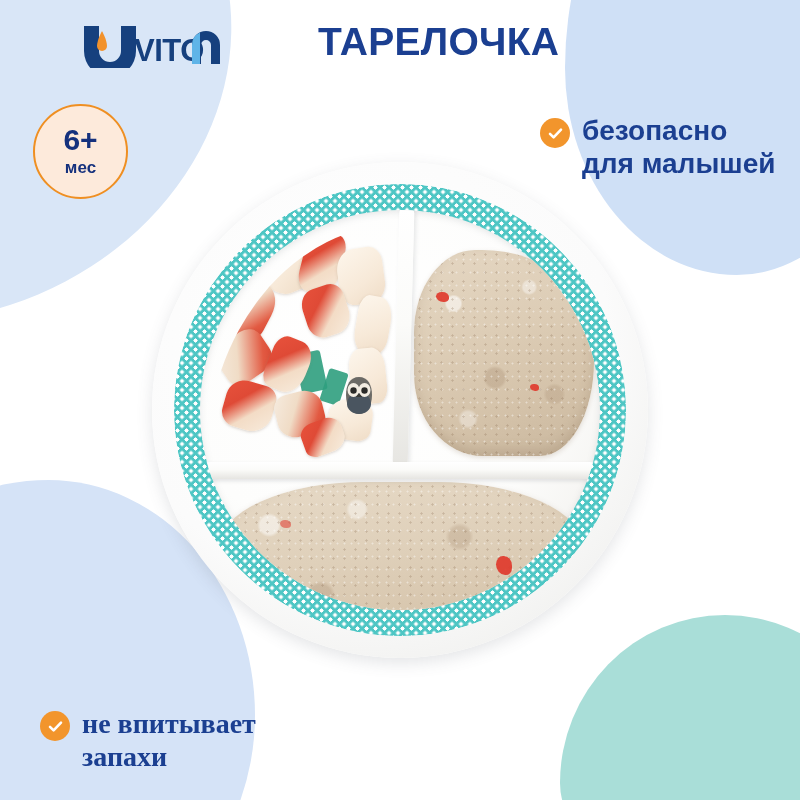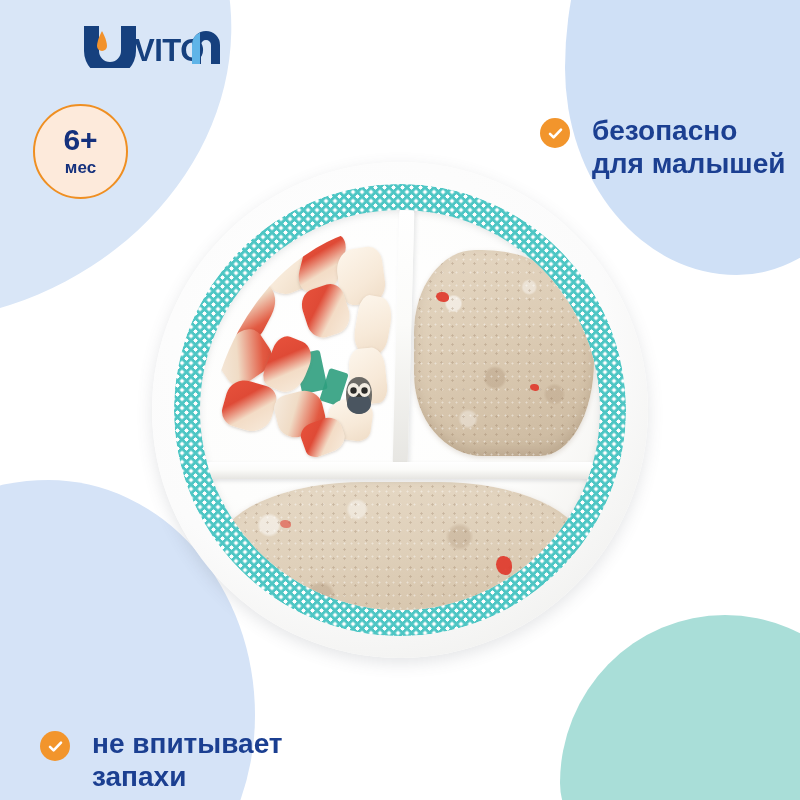--- a/index.html
+++ b/index.html
@@ -74,36 +74,36 @@
     background: #fdeadb;
     border: 2.5px solid #ef8f22;
     display: flex; flex-direction: column;
     align-items: center; justify-content: center;
     color: #15317d;
   }
   #age-badge .age-num { font-size: 30px; font-weight: bold; line-height: 1; }
   #age-badge .age-unit { font-size: 17px; font-weight: bold; margin-top: 3px; }
 
   
-  .feature { position: absolute; display: flex; align-items: flex-start; gap: 22px; }
+  .feature { position: absolute; display: flex; align-items: flex-start; gap: 12px; }
   .check-circle {
     flex: 0 0 auto;
     width: 30px; height: 30px; border-radius: 50%;
     background: #f2952c;
     display: flex; align-items: center; justify-content: center;
     margin-top: 3px;
   }
   .check-circle svg { display: block; }
   .feature-text {
     font-size: 28px; font-weight: bold; line-height: 1.17;
     color: #1b3f91; white-space: pre-line;
   }
   #feature-safe { left: 540px; top: 115px; }
   #feature-safe .feature-text { text-align: left; }
-  #feature-odor { left: 40px; top: 728px; }
+  #feature-odor { left: 40px; top: 708px; font-family: Liberation Serif, serif; }
   #feature-odor .feature-text { text-align: left; }
 
   
   #plate-wrap {
     position: absolute; left: 152px; top: 162px;
     width: 496px; height: 496px;
   }
   #plate-outer {
     position: absolute; inset: 0;
     border-radius: 50%;
@@ -236,20 +236,21 @@
       <path d="M22 7 c0 0 5 9 5 15 a5 5 0 0 1 -10 0 c0 -6 5 -15 5 -15 Z" fill="#f2922c"></path>
 
       <text x="54" y="37" font-family="'Liberation Sans',sans-serif" font-size="31" font-weight="bold" fill="#16407e" letter-spacing="-0.5">VITO</text>
 
       <path d="M112 40 V21 a14 14 0 0 1 28 0 V40 h-9 V21 a5 5 0 0 0 -10 0 V40 Z" fill="#16407e"></path>
       <path d="M112 40 V21 a14 14 0 0 1 8 -12.6 V40 Z" fill="#5fb4e8"></path>
     </svg>
   </div>
 
   <div id="title-block">
+    <div id="title-main">ТАРЕЛОЧКА</div>
   </div>
 
   <div id="age-badge">
     <span class="age-num">6+</span>
     <span class="age-unit">мес</span>
   </div>
 
   <div class="feature" id="feature-safe">
     <span class="check-circle">
       <svg width="17" height="17" viewBox="0 0 17 17" aria-hidden="true">

